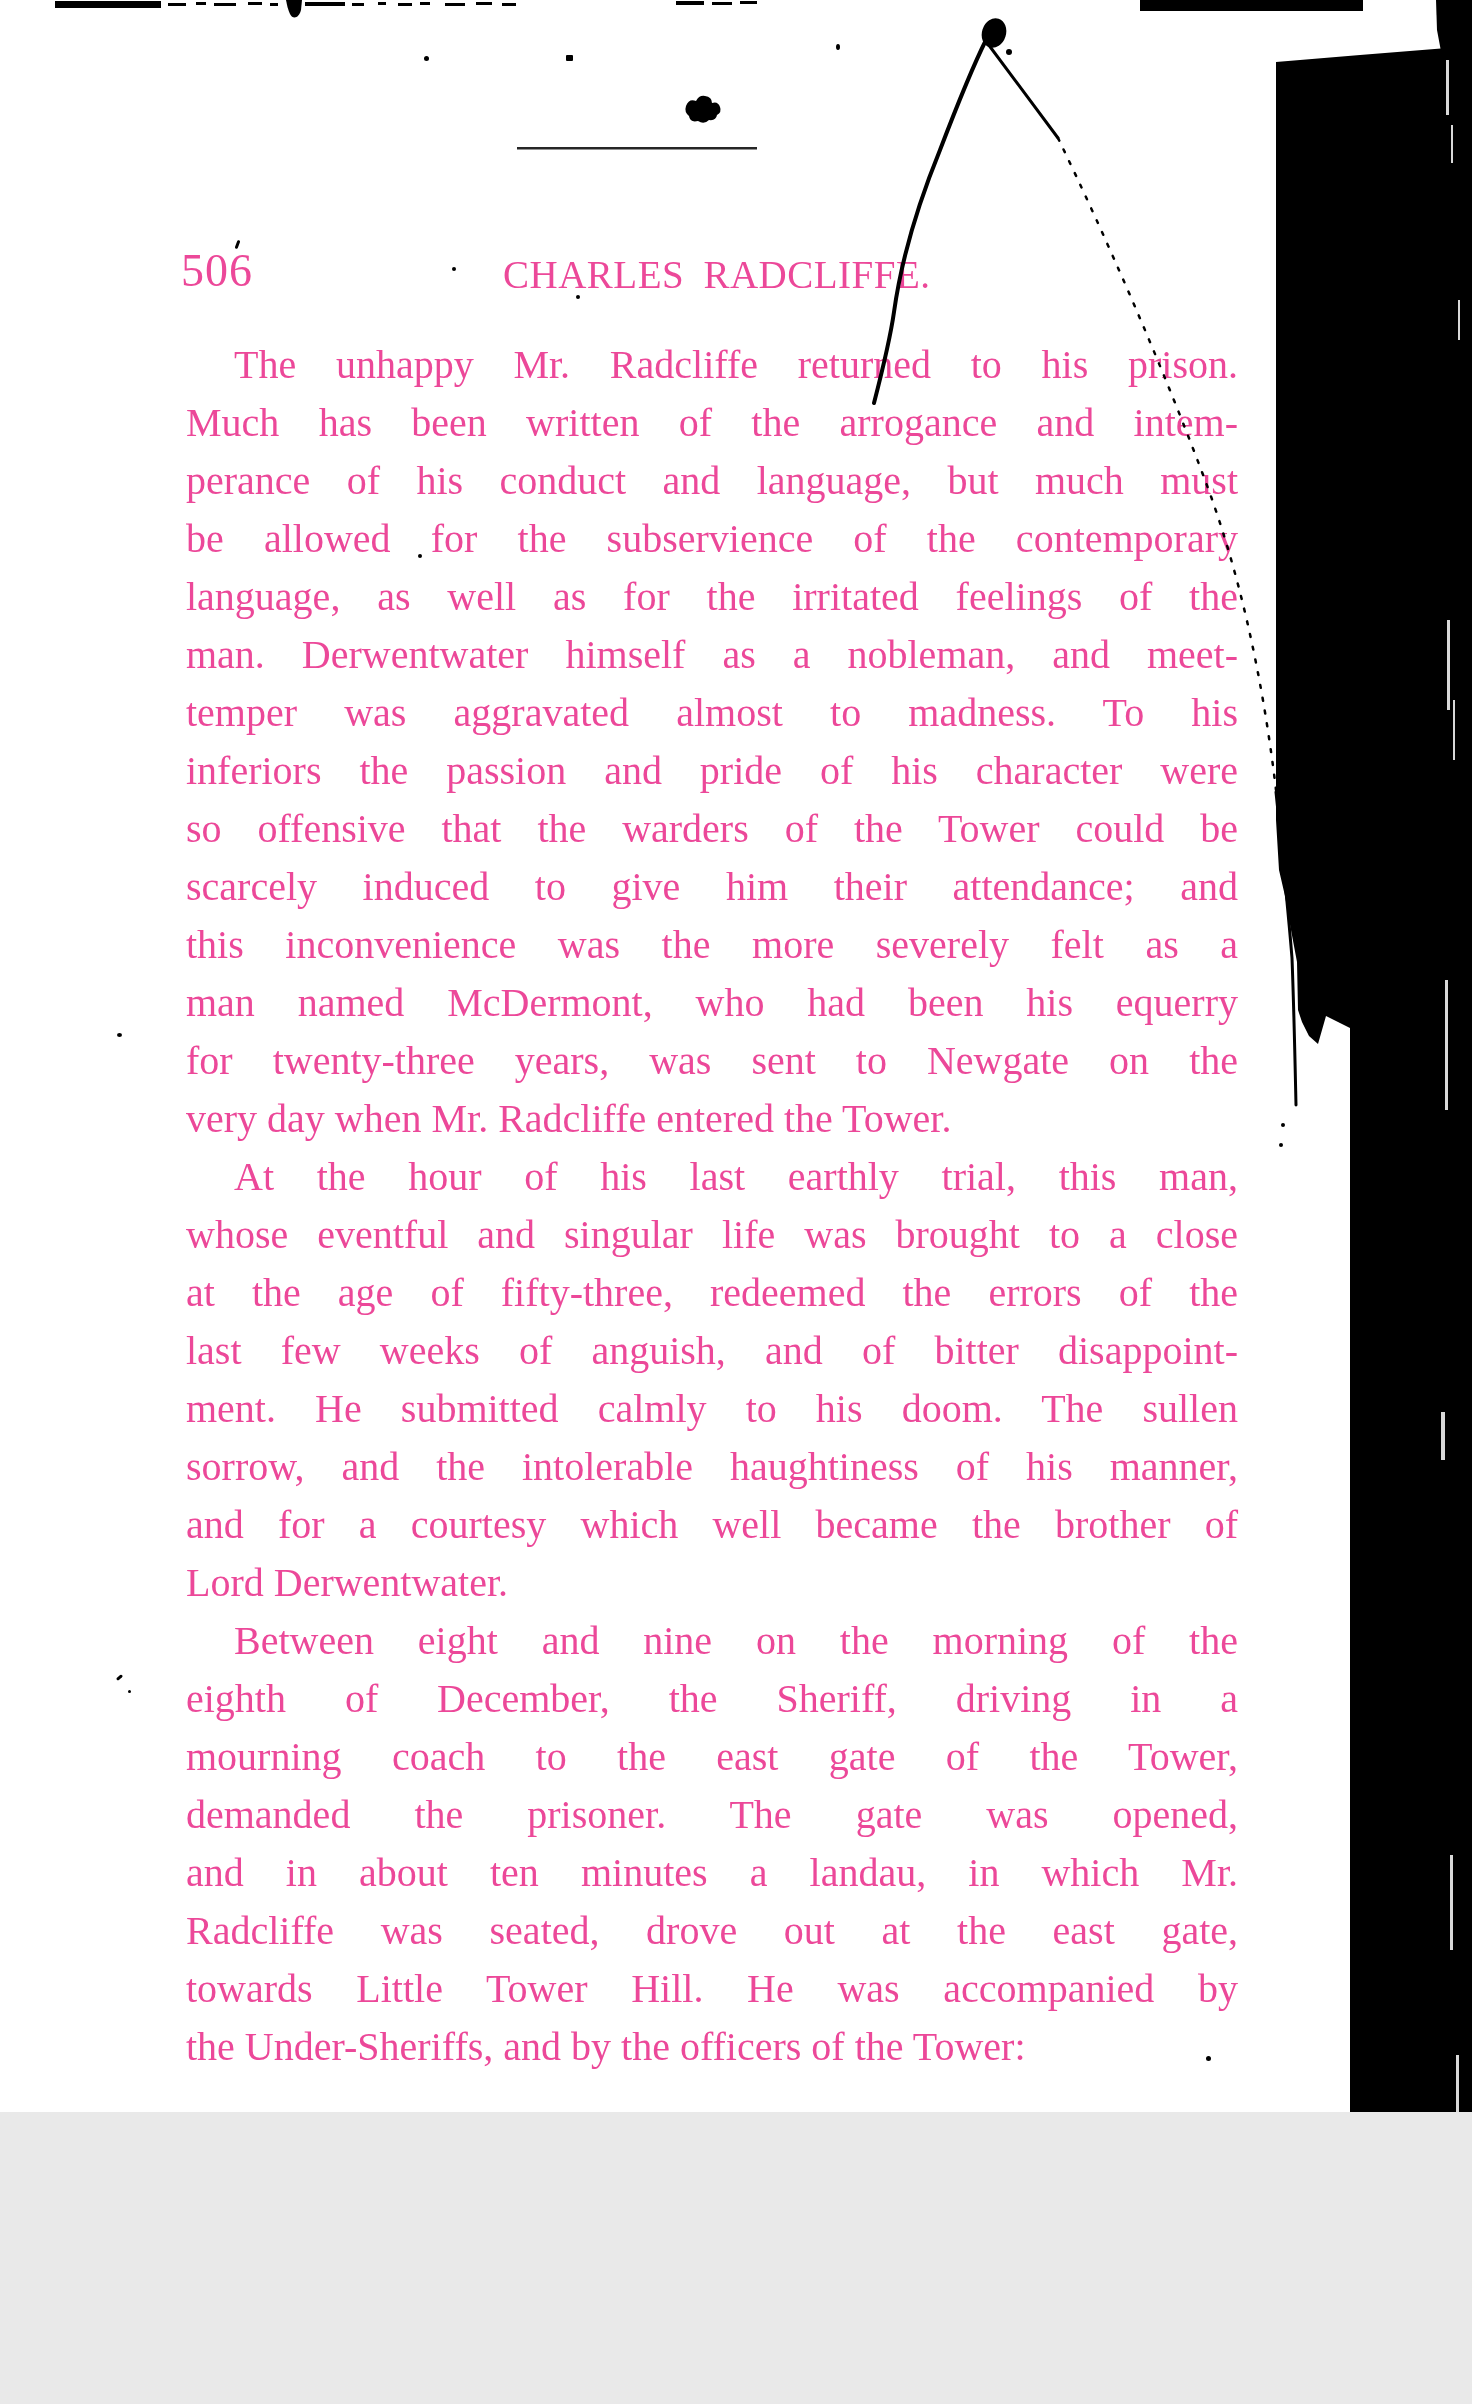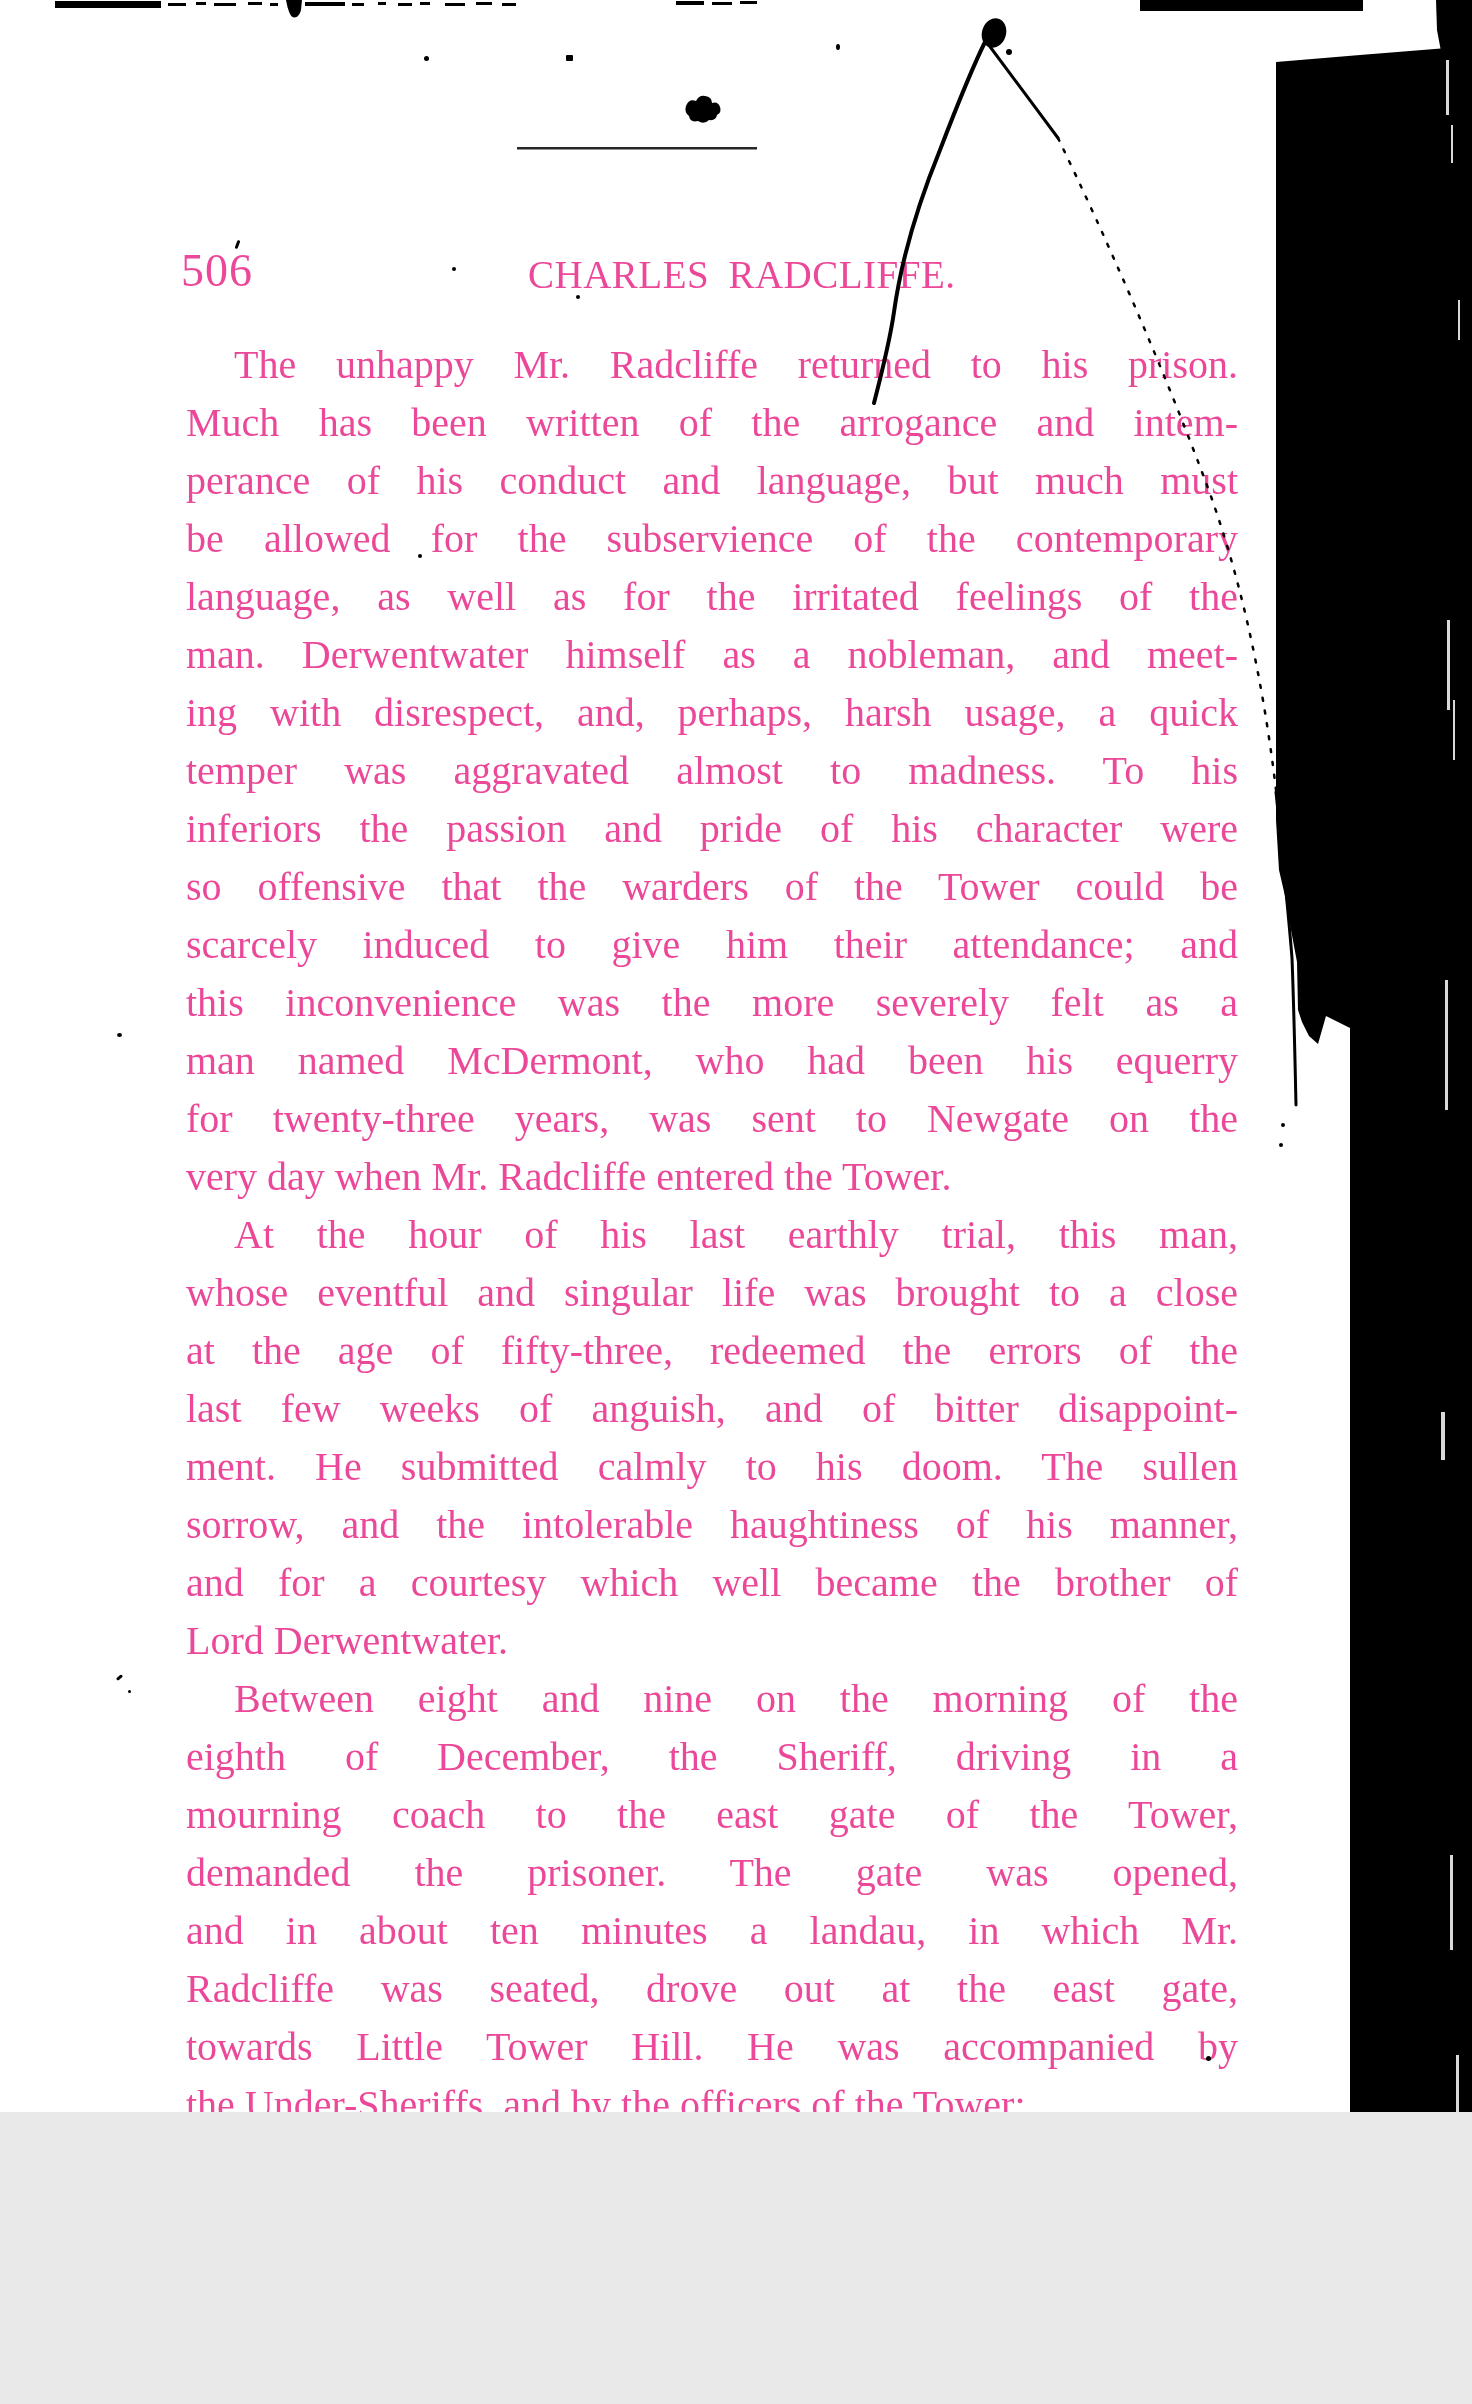--- a/index.html
+++ b/index.html
@@ -10,21 +10,21 @@
     overflow:hidden;
     font-family:"Liberation Serif", serif;
     color:#ec4899;
   }
   
   .page-number{
     position:absolute;left:181px;top:248px;
     font-size:46px;line-height:46px;letter-spacing:1px;
   }
   .running-title{
-    position:absolute;left:528px;top:255px;
+    position:absolute;left:503px;top:255px;
     font-size:39px;line-height:39px;
     letter-spacing:0.5px;word-spacing:9px;text-align:center;
   }
   
   .text-block{
     position:absolute;left:186px;top:336px;width:1052px;
     font-size:40px;
   }
   .jline{
     height:58px;line-height:58px;
@@ -48,21 +48,20 @@
   <div class="page-number">506</div>
   <div class="running-title">CHARLES RADCLIFFE.</div>
 
   <div id="text-block" class="text-block">
       <div class="jline firstline">The unhappy Mr. Radcliffe returned to his prison.</div>
       <div class="jline">Much has been written of the arrogance and intem-</div>
       <div class="jline">perance of his conduct and language, but much must</div>
       <div class="jline">be allowed for the subservience of the contemporary</div>
       <div class="jline">language, as well as for the irritated feelings of the</div>
       <div class="jline">man.  Derwentwater himself as a nobleman, and meet-</div>
-      <div class="jline">ing with disrespect, and, perhaps, harsh usage, a quick</div>
       <div class="jline">temper was aggravated almost to madness.  To his</div>
       <div class="jline">inferiors the passion and pride of his character were</div>
       <div class="jline">so offensive that the warders of the Tower could be</div>
       <div class="jline">scarcely induced to give him their attendance; and</div>
       <div class="jline">this inconvenience was the more severely felt as a</div>
       <div class="jline">man named McDermont, who had been his equerry</div>
       <div class="jline">for twenty-three years, was sent to Newgate on the</div>
       <div class="jline lastline">very day when Mr. Radcliffe entered the Tower.</div>
       <div class="jline firstline">At the hour of his last earthly trial, this man,</div>
       <div class="jline">whose eventful and singular life was brought to a close</div>

